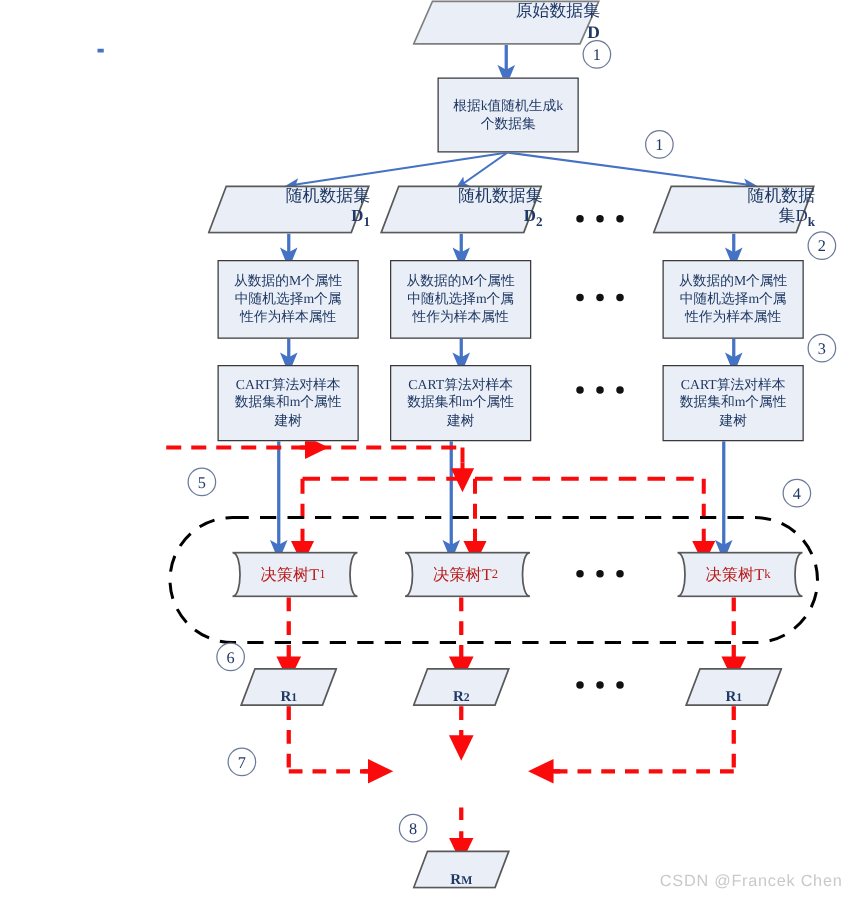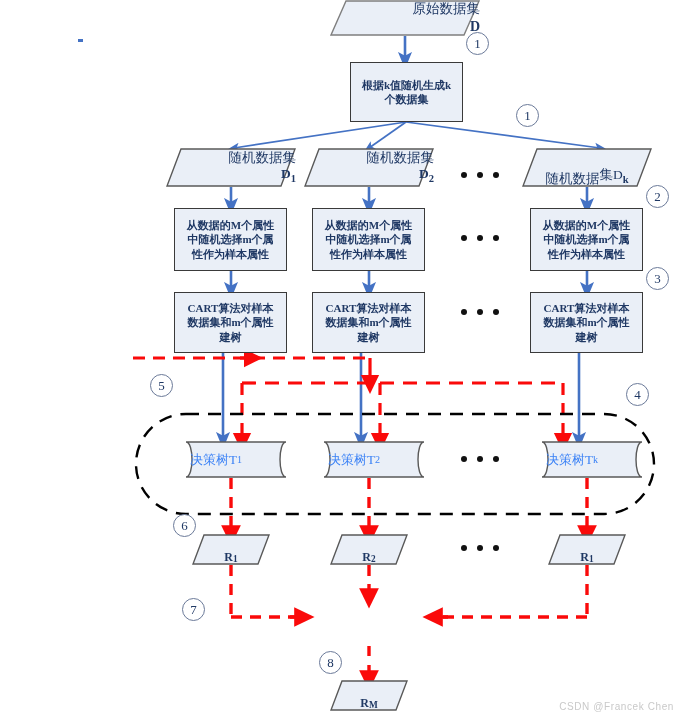--- a/index.html
+++ b/index.html
@@ -32,21 +32,20 @@
     display: flex;
     align-items: center;
     justify-content: center;
     text-align: center;
     color: #1f3864;
     font-family: "Liberation Serif", "DejaVu Serif", serif;
   }
   .rect {
     background: #eaeff7;
     border: 1.4px solid #3a3a3a;
-    font-weight: bold;
   }
   .para-wrap {
     position: absolute;
   }
   .para-wrap .para-label {
     position: absolute;
     left: 0;
     top: 0;
     width: 100%;
     height: 100%;
@@ -55,28 +54,28 @@
     justify-content: center;
     text-align: center;
     color: #1f3864;
     line-height: 1.22;
   }
   .doc-wrap {
     position: absolute;
   }
   .doc-wrap .doc-label {
     position: absolute;
-    left: 16px;
+    left: 4px;
     top: 0;
     width: 100%;
     height: 100%;
     display: flex;
     align-items: center;
-    justify-content: flex-start;
-    color: #3b82f6;
+    justify-content: center;
+    color: #b91c1c;
   }
   .cyl-wrap {
     position: absolute;
   }
   .cyl-wrap .cyl-label {
     position: absolute;
     left: 0;
     top: 0;
     width: 100%;
     height: 100%;
@@ -139,21 +138,21 @@
     vertical-align: sub;
   }
   .bold {
     font-weight: bold;
   }
   .watermark {
     position: absolute;
     right: 10px;
     bottom: 8px;
     color: #c9c9c9;
-    font-size: 10px;
+    font-size: 13px;
     font-family: "Liberation Sans", sans-serif;
     letter-spacing: 0.6px;
   }
   .tick {
     position: absolute;
     width: 5px;
     height: 3px;
     background: #4472c4;
   }
 </style>
@@ -286,21 +285,21 @@
     <div class="para-label t-head" style="flex-direction:column;">
       <span>随机数据集</span>
       <span><b class="bold">D</b><span class="sub bold">2</span></span>
     </div>
   </div>
 
   <div class="para-wrap" style="left:522px; top:148px; width:130px; height:39px;">
     <svg width="130" height="39" viewBox="0 0 130 39">
       <polygon points="15,1 129,1 115,38 1,38" fill="#eaeff7" stroke="#595959" stroke-width="1.4"></polygon>
     </svg>
-    <div class="para-label t-head" style="flex-direction:row;">
+    <div class="para-label t-head" style="flex-direction:column;">
       <span>随机数据</span>
       <span><span>集D</span><span class="sub bold">k</span></span>
     </div>
   </div>
 
   <div class="node rect t-step-box" style="left:174px; top:208px; width:113px; height:63px;">
     <span style="white-space:pre-line;">从数据的M个属性
 中随机选择m个属
 性作为样本属性</span>
   </div>

